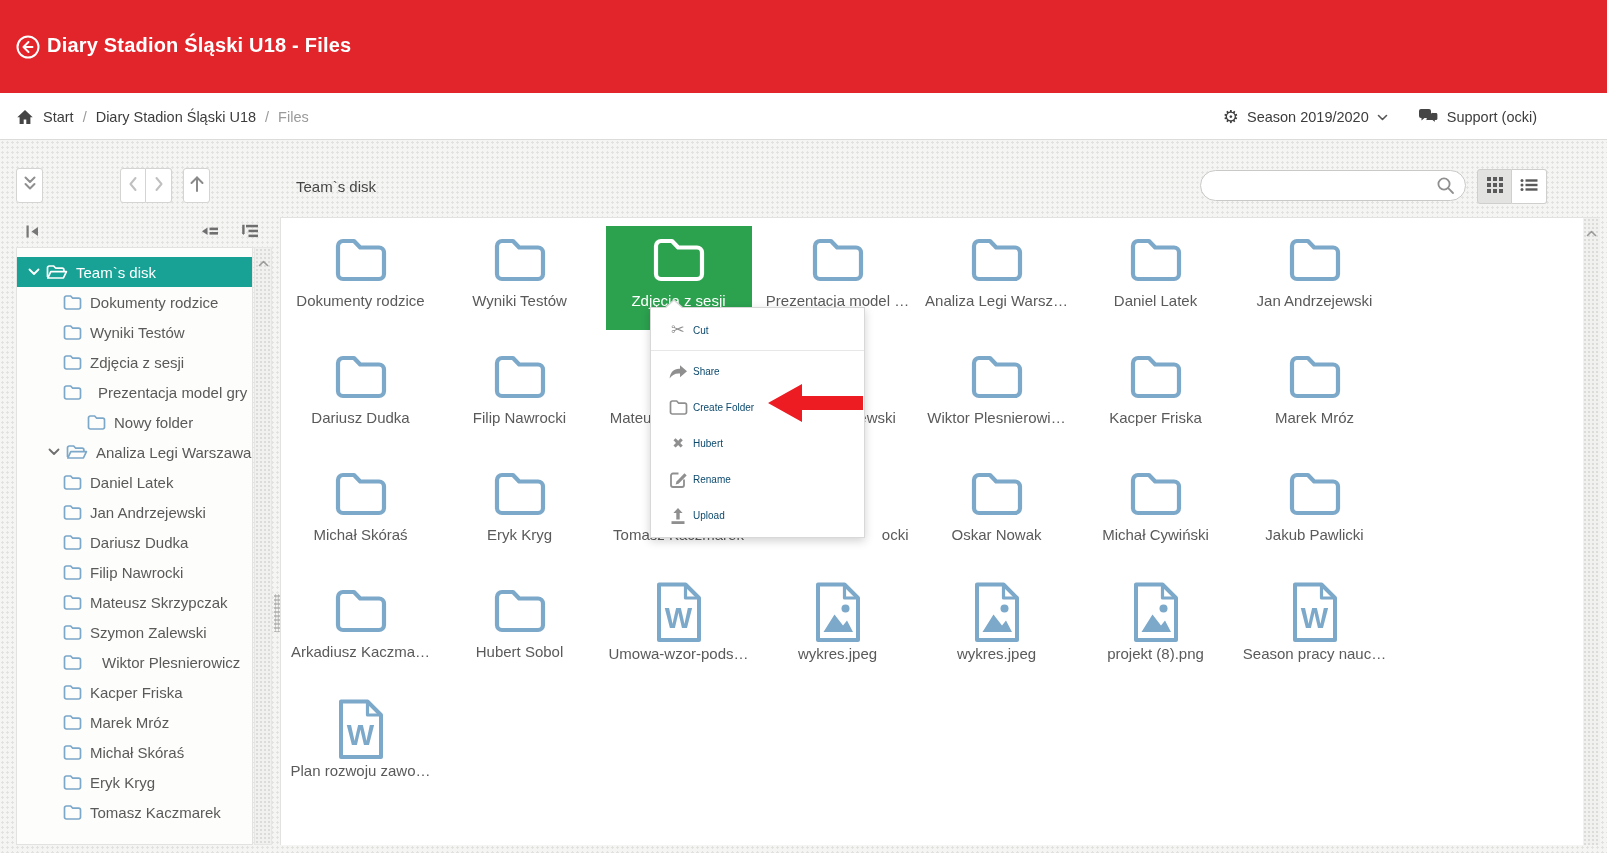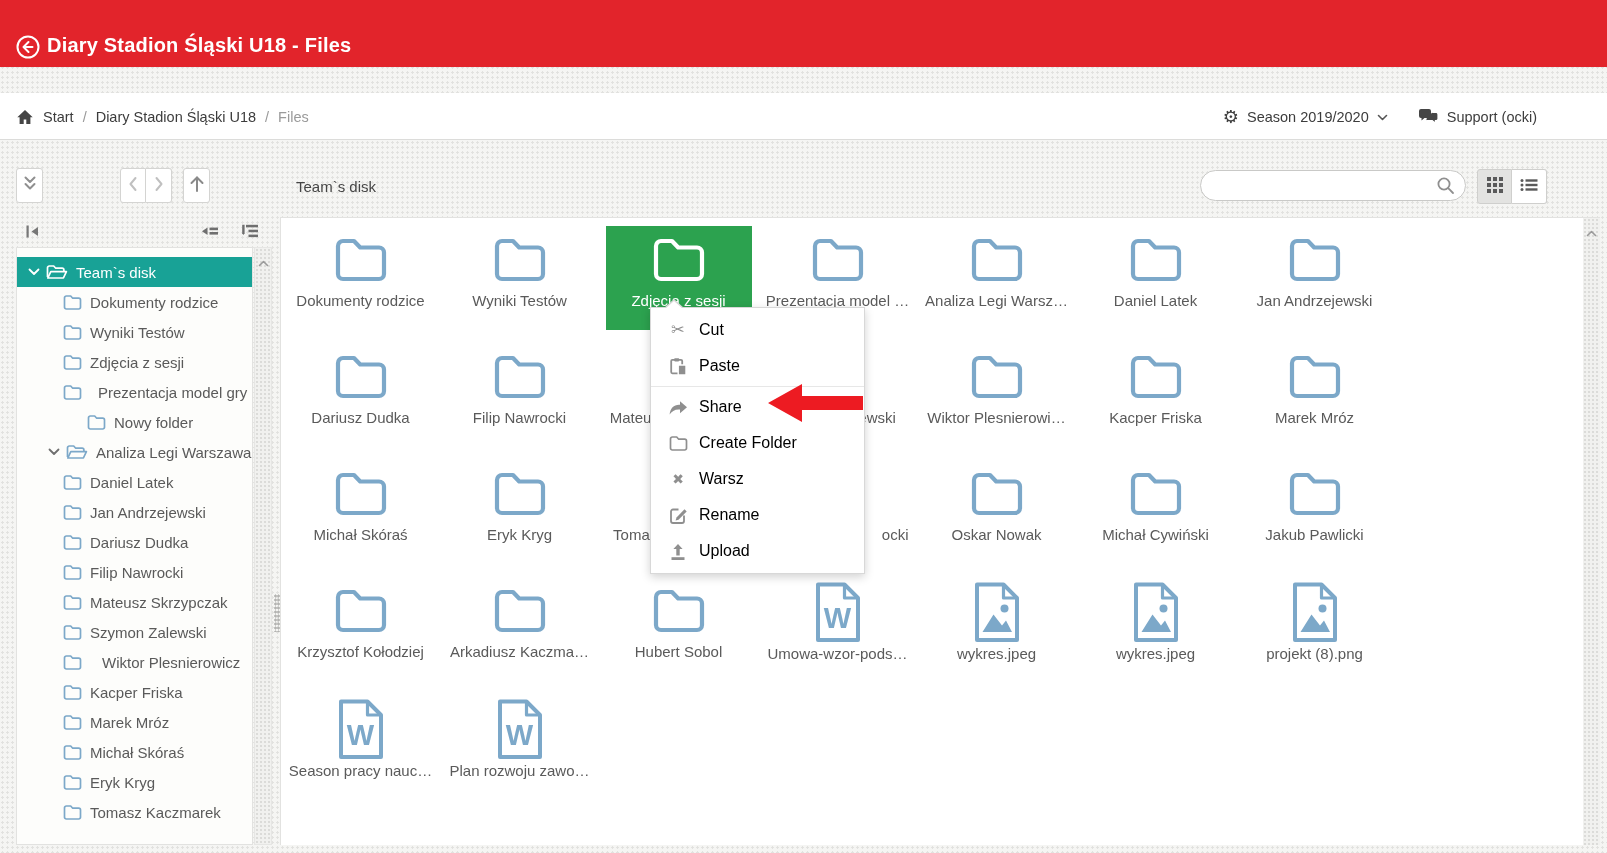--- a/index.html
+++ b/index.html
@@ -7,21 +7,21 @@
   body {
     font-family:"Liberation Sans", sans-serif;
     background-color:#f5f5f3;
     background-image:radial-gradient(rgba(110,110,100,.14) 1px, transparent 1.2px);
     background-size:5px 5px;
     position:relative;
     color:#3c3c3c;
   }
 
   
-  .app-header { position:absolute; left:0; top:0; width:1607px; height:67px; background:#e2242b; }
+  .app-header { position:absolute; left:0; top:0; width:1607px; height:93px; background:#e2242b; }
   .back-btn { position:absolute; left:15px; top:34px; width:26px; height:26px; cursor:pointer; }
   .app-title { position:absolute; left:47px; top:34px; color:#fff; font-size:20px; font-weight:bold; letter-spacing:.2px; }
 
   
   .crumb-bar { position:absolute; left:0; top:93px; width:1607px; height:47px; background:#fff; border-bottom:1px solid #dcdcda; }
   .crumb-left { position:absolute; left:16px; top:0; height:47px; display:flex; align-items:center; gap:9px; font-size:14.5px; }
   .crumb-item { color:#3c3c3c; cursor:pointer; }
   .crumb-sep { color:#9a9a9a; }
   .crumb-item.muted { color:#9a9a9a; cursor:default; }
   .crumb-right { position:absolute; right:70px; top:0; height:47px; display:flex; align-items:center; gap:30px; font-size:14.5px; }
@@ -79,21 +79,21 @@
   .main-scroll { position:absolute; left:1583px; top:217px; width:17px; height:628px; background-color:#f1f1ef;
                  background-image:radial-gradient(rgba(110,110,100,.16) 1px, transparent 1.2px); background-size:4px 4px;
                  border-top:1px solid #e2e2e0; display:flex; justify-content:center; cursor:pointer; }
   .scroll-chev { margin-top:5px; height:10px; }
 
   
   .ctx-menu { position:absolute; left:650px; top:307px; width:215px; background:#fff; border:1px solid #d8d8d8;
               box-shadow:0 3px 9px rgba(0,0,0,.18); padding:4px 0; z-index:50; }
   .ctx-item { height:36px; display:flex; align-items:center; padding-left:16px; cursor:pointer; }
   .ctx-item .ci-icon { width:22px; display:flex; justify-content:center; color:#8f8f8f; }
-  .ctx-item .ci-label { margin-left:10px; color:#000000; font-size:16px; }
+  .ctx-item .ci-label { margin-left:4px; color:#0c4a6e; font-size:10px; }
   .ctx-div { border-top:1px solid #e7e7e7; margin:2px 0; }
   .glyph-ic { font-family:"DejaVu Sans", sans-serif; font-size:16px; line-height:1; color:#8f8f8f; }
   .ctx-caret { position:absolute; left:664px; top:299px; z-index:51; width:0; height:0;
                border-left:10px solid transparent; border-right:10px solid transparent; border-bottom:9px solid #d8d8d8; }
   .ctx-caret:after { content:""; position:absolute; left:-9px; top:1.6px; width:0; height:0;
                border-left:9px solid transparent; border-right:9px solid transparent; border-bottom:8px solid #fff; }
 
   .red-arrow { position:absolute; left:760px; top:380px; z-index:60; pointer-events:none; }
 </style>
 </head>
@@ -606,28 +606,20 @@
             </svg>
           </span>
           <span class="t-label">Jakub Pawlicki</span>
         </div>
         <div class="tile">
           <span class="f-icon">
             <svg width="54" height="46" viewBox="0 0 54 46">
               <path d="M4 9 a5 5 0 0 1 5-5 h11 l6.2 6.5 H45 a5 5 0 0 1 5 5 V37 a5 5 0 0 1 -5 5 H9 a5 5 0 0 1 -5 -5 z" fill="none" stroke="#7ca8c9" stroke-width="4.2" stroke-linejoin="round"></path>
             </svg>
           </span>
-          <span class="t-label">Krzysztof Kołodziej</span>
-        </div>
-        <div class="tile">
-          <span class="f-icon">
-            <svg width="54" height="46" viewBox="0 0 54 46">
-              <path d="M4 9 a5 5 0 0 1 5-5 h11 l6.2 6.5 H45 a5 5 0 0 1 5 5 V37 a5 5 0 0 1 -5 5 H9 a5 5 0 0 1 -5 -5 z" fill="none" stroke="#7ca8c9" stroke-width="4.2" stroke-linejoin="round"></path>
-            </svg>
-          </span>
           <span class="t-label">Arkadiusz Kaczma…</span>
         </div>
         <div class="tile">
           <span class="f-icon">
             <svg width="54" height="46" viewBox="0 0 54 46">
               <path d="M4 9 a5 5 0 0 1 5-5 h11 l6.2 6.5 H45 a5 5 0 0 1 5 5 V37 a5 5 0 0 1 -5 5 H9 a5 5 0 0 1 -5 -5 z" fill="none" stroke="#7ca8c9" stroke-width="4.2" stroke-linejoin="round"></path>
             </svg>
           </span>
           <span class="t-label">Hubert Sobol</span>
         </div>
@@ -705,30 +697,20 @@
   </div>
 
   <div class="ctx-caret"></div>
   <div class="ctx-menu">
       <div class="ctx-item">
         <span class="ci-icon">
           <span class="glyph-ic">✂</span>
         </span>
         <span class="ci-label">Cut</span>
       </div>
-      <div class="ctx-item">
-        <span class="ci-icon">
-          <svg width="19" height="19" viewBox="0 0 19 19">
-            <rect x="2.2" y="2.8" width="11" height="13.5" rx="1.2" fill="none" stroke="#8f8f8f" stroke-width="1.8"></rect>
-            <rect x="5.2" y="1.2" width="5" height="3.2" rx="0.8" fill="#8f8f8f"></rect>
-            <rect x="9.2" y="8" width="7.8" height="10" rx="0.8" fill="#8f8f8f" stroke="#fff" stroke-width="1.4"></rect>
-          </svg>
-        </span>
-        <span class="ci-label">Paste</span>
-      </div>
       <div class="ctx-div"></div>
       <div class="ctx-item">
         <span class="ci-icon">
           <svg width="20" height="17" viewBox="0 0 20 17">
             <path d="M12 2.2 19 8.2 12 14.2 V10.6 C6.8 10.2 3.8 12.4 1.6 15.5 2.2 8.9 6.3 5.2 12 5.7 z" fill="#8f8f8f"></path>
           </svg>
         </span>
         <span class="ci-label">Share</span>
       </div>
       <div class="ctx-item">
@@ -736,21 +718,21 @@
           <svg width="19" height="16" viewBox="0 0 19 16">
             <path d="M1.5 13.2 V3.8 A1.8 1.8 0 0 1 3.3 2 h4.4 l2 2.2 h6 a1.8 1.8 0 0 1 1.8 1.8 v7.2 a1.8 1.8 0 0 1 -1.8 1.8 H3.3 a1.8 1.8 0 0 1 -1.8 -1.8 z" fill="none" stroke="#8f8f8f" stroke-width="1.7" stroke-linejoin="round"></path>
           </svg>
         </span>
         <span class="ci-label">Create Folder</span>
       </div>
       <div class="ctx-item">
         <span class="ci-icon">
           <span class="glyph-ic" style="font-size:14px;font-weight:bold;">✖</span>
         </span>
-        <span class="ci-label">Warsz</span>
+        <span class="ci-label">Hubert</span>
       </div>
       <div class="ctx-item">
         <span class="ci-icon">
           <svg width="19" height="19" viewBox="0 0 19 19">
             <path d="M9.5 3.5 H4 a2 2 0 0 0 -2 2 V15 a2 2 0 0 0 2 2 h9 a2 2 0 0 0 2-2 V9.5" fill="none" stroke="#8f8f8f" stroke-width="1.8"></path>
             <path d="M7.5 11.5 15.5 3.2 l2.2 2.2 L9.5 13.7 l-2.9 .8 z" fill="#8f8f8f"></path>
           </svg>
         </span>
         <span class="ci-label">Rename</span>
       </div>

